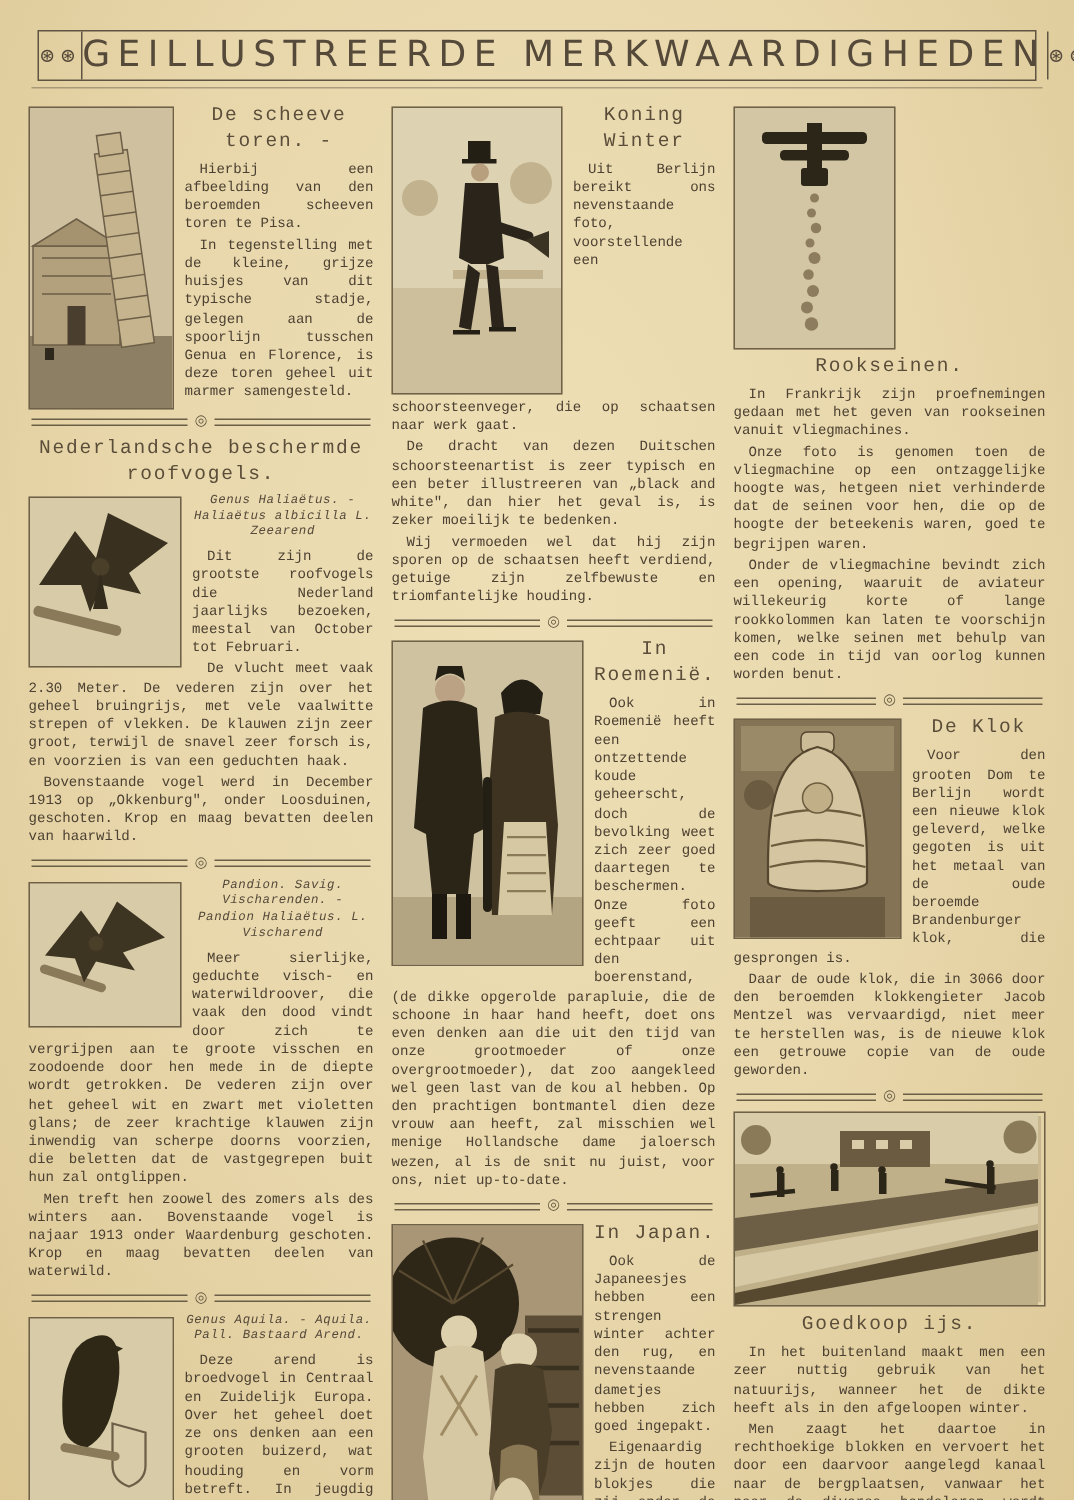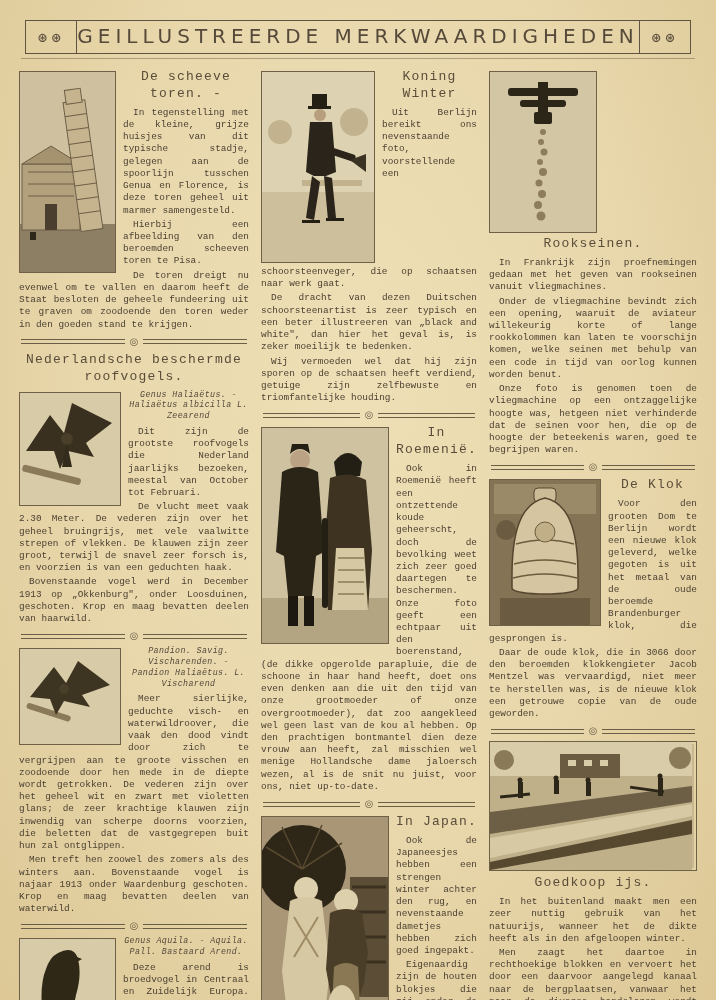--- a/index.html
+++ b/index.html
@@ -10,21 +10,21 @@
     font-family:"DejaVu Serif", serif;
     color:#4c4132;
   }
   
   .masthead{display:flex;align-items:stretch;border:1.5px solid #5f5442;height:32px;margin:12px 6px 4px;}
   .mast-orn{width:58px;display:flex;align-items:center;justify-content:center;
     font-size:13px;letter-spacing:3px;color:#55493a;}
   .mast-orn.l{border-right:1.5px solid #5f5442;}
   .mast-orn.r{border-left:1.5px solid #5f5442;}
   .mast-title{flex:1;text-align:center;font-family:"DejaVu Sans",sans-serif;
-    font-size:20px;letter-spacing:5px;color:#55493a;line-height:31px;white-space:nowrap;}
+    font-size:24px;letter-spacing:5px;color:#55493a;line-height:31px;white-space:nowrap;}
   .mast-rule{border-top:1px solid rgba(95,84,66,.45);margin:3px 2px 8px;}
   
   .cols{display:flex;gap:12px;}
   .col{flex:none;}
   .col.c1{width:230px;}
   .col.c2{width:216px;}
   .col.c3{width:208px;}
   
   .art{font-size:9.4px;line-height:1.3;text-align:justify;font-family:Liberation Mono, monospace;}
   .art p{margin:0 0 2px;text-indent:10px;}
@@ -69,23 +69,22 @@
             <rect x="25" y="132" width="12" height="26" fill="#4a3f2e"></rect>
             <g transform="rotate(-8 72 158)">
               <rect x="61" y="28" width="22" height="130" fill="#c6b48f" stroke="#6d5f47"></rect>
               <path d="M61 42h22M61 56h22M61 70h22M61 84h22M61 98h22M61 112h22M61 126h22M61 140h22" stroke="#6d5f47" stroke-width="1"></path>
               <rect x="64" y="16" width="16" height="14" fill="#c6b48f" stroke="#6d5f47"></rect>
             </g>
             <rect x="10" y="160" width="6" height="8" fill="#2e271c"></rect>
           </svg>
         </div>
         <h2>De scheeve toren. -</h2>
+        <p>Hierbij een afbeelding van den beroemden scheeven toren te Pisa.</p>
         <p>In tegenstelling met de kleine, grijze huisjes van dit typische stadje, gelegen aan de spoorlijn tusschen Genua en Florence, is deze toren geheel uit marmer samengesteld.</p>
-        <p>Hierbij een afbeelding van den beroemden scheeven toren te Pisa.</p>
-        <p>De toren dreigt nu evenwel om te vallen en daarom heeft de Staat besloten de geheele fundeering uit te graven om zoodoende den toren weder in den goeden stand te krijgen.</p>
       </div>
 
       <div class="divider">
         <div class="dline"></div>
         <div class="dorn">◎</div>
         <div class="dline"></div>
       </div>
 
       <div class="art">
         <h2>Nederlandsche beschermde roofvogels.</h2>
@@ -255,22 +254,22 @@
               <circle cx="53" cy="100" r="4"></circle>
                 <circle cx="49" cy="111" r="3.5"></circle>
               <circle cx="52" cy="122" r="4"></circle>
                 <circle cx="48" cy="133" r="4"></circle>
               <circle cx="51" cy="144" r="4.5"></circle>
             </g>
           </svg>
         </div>
         <h2>Rookseinen.</h2>
         <p>In Frankrijk zijn proefnemingen gedaan met het geven van rookseinen vanuit vliegmachines.</p>
+        <p>Onze foto is genomen toen de vliegmachine op een ontzaggelijke hoogte was, hetgeen niet verhinderde dat de seinen voor hen, die op de hoogte der beteekenis waren, goed te begrijpen waren.</p>
         <p>Onder de vliegmachine bevindt zich een opening, waaruit de aviateur willekeurig korte of lange rookkolommen kan laten te voorschijn komen, welke seinen met behulp van een code in tijd van oorlog kunnen worden benut.</p>
-        <p>Onze foto is genomen toen de vliegmachine op een ontzaggelijke hoogte was, hetgeen niet verhinderde dat de seinen voor hen, die op de hoogte der beteekenis waren, goed te begrijpen waren.</p>
       </div>
 
       <div class="divider">
         <div class="dline"></div>
         <div class="dorn">◎</div>
         <div class="dline"></div>
       </div>
 
       <div class="art">
         <div class="photo">

